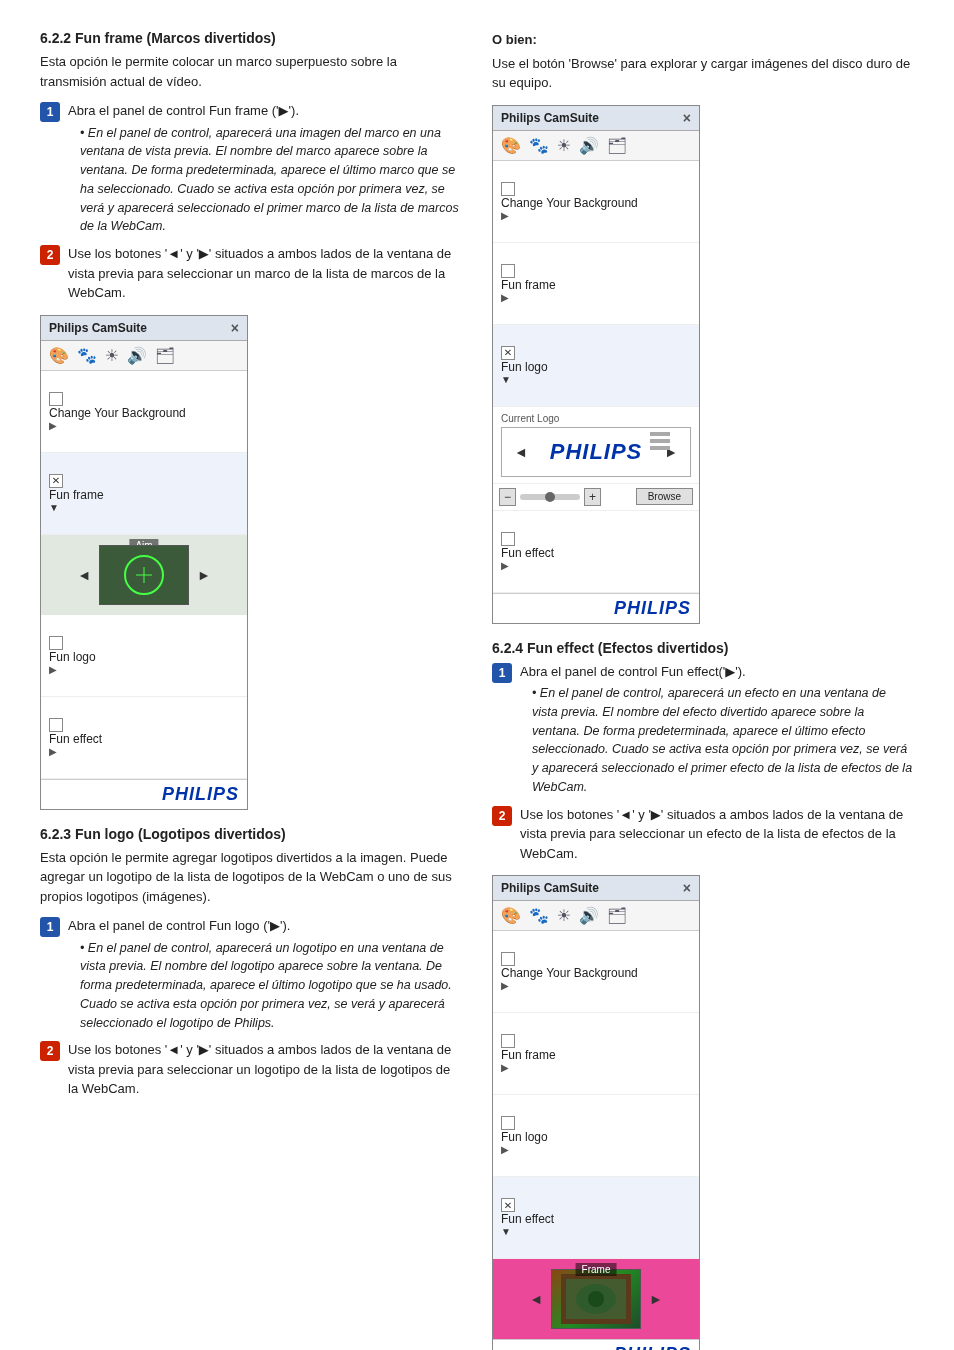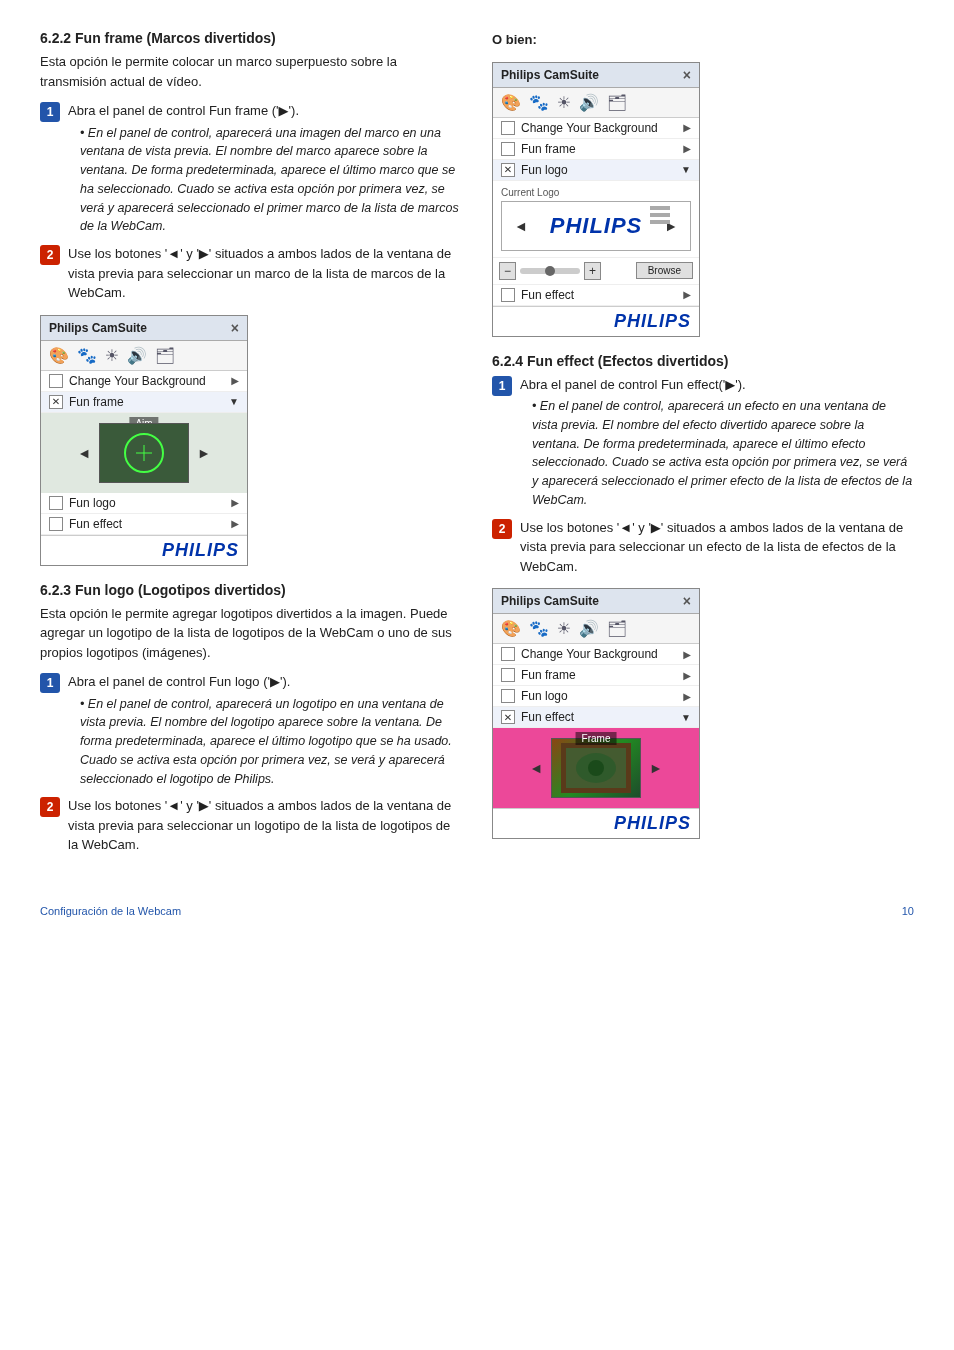--- a/index.html
+++ b/index.html
@@ -98,23 +98,24 @@
       gap: 8px;
       border-bottom: 1px solid #ccc;
       background: #f5f5f5;
     }
     .cam-toolbar-icon {
       font-size: 16px;
       color: #556;
     }
     .cam-menu-row {
       display: flex;
-      align-items: center;
-      padding: 3px 8px;
+      align-items: flex-start;
+      padding: 21px 8px;
       border-bottom: 1px solid #eee;
+      flex-direction: column;
     }
     .cam-menu-row.expanded {
       background: #eef2fa;
     }
     .cam-checkbox {
       width: 14px;
       height: 14px;
       border: 1px solid #888;
       margin-right: 6px;
       display: inline-flex;
@@ -416,20 +417,21 @@
           <div class="step-text">Use los botones '◄' y '▶' situados a ambos lados de la ventana de vista previa para seleccionar un logotipo de la lista de logotipos de la WebCam.</div>
         </div>
       </div>
     </div>
   </div>
 
   <div class="right-col">
 
     <div class="o-bien-section">
       <p class="o-bien-title">O bien:</p>
+      <p>Use el botón 'Browse' para explorar y cargar imágenes del disco duro de su equipo.</p>
 
       <div class="cam-window right">
         <div class="cam-titlebar">
           <span class="cam-titlebar-title">Philips CamSuite</span>
           <span class="cam-titlebar-close">×</span>
         </div>
         <div class="cam-toolbar">
           <span class="cam-toolbar-icon">🎨</span>
           <span class="cam-toolbar-icon">🐾</span>
           <span class="cam-toolbar-icon">☀</span>

